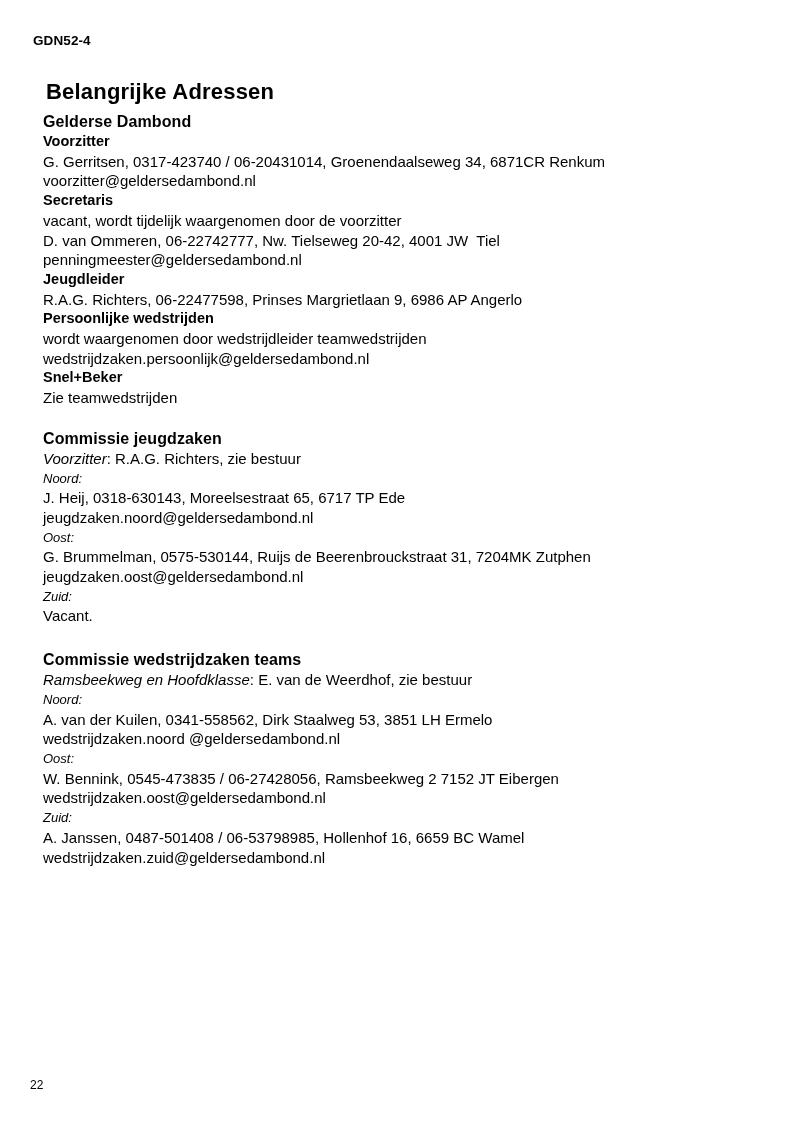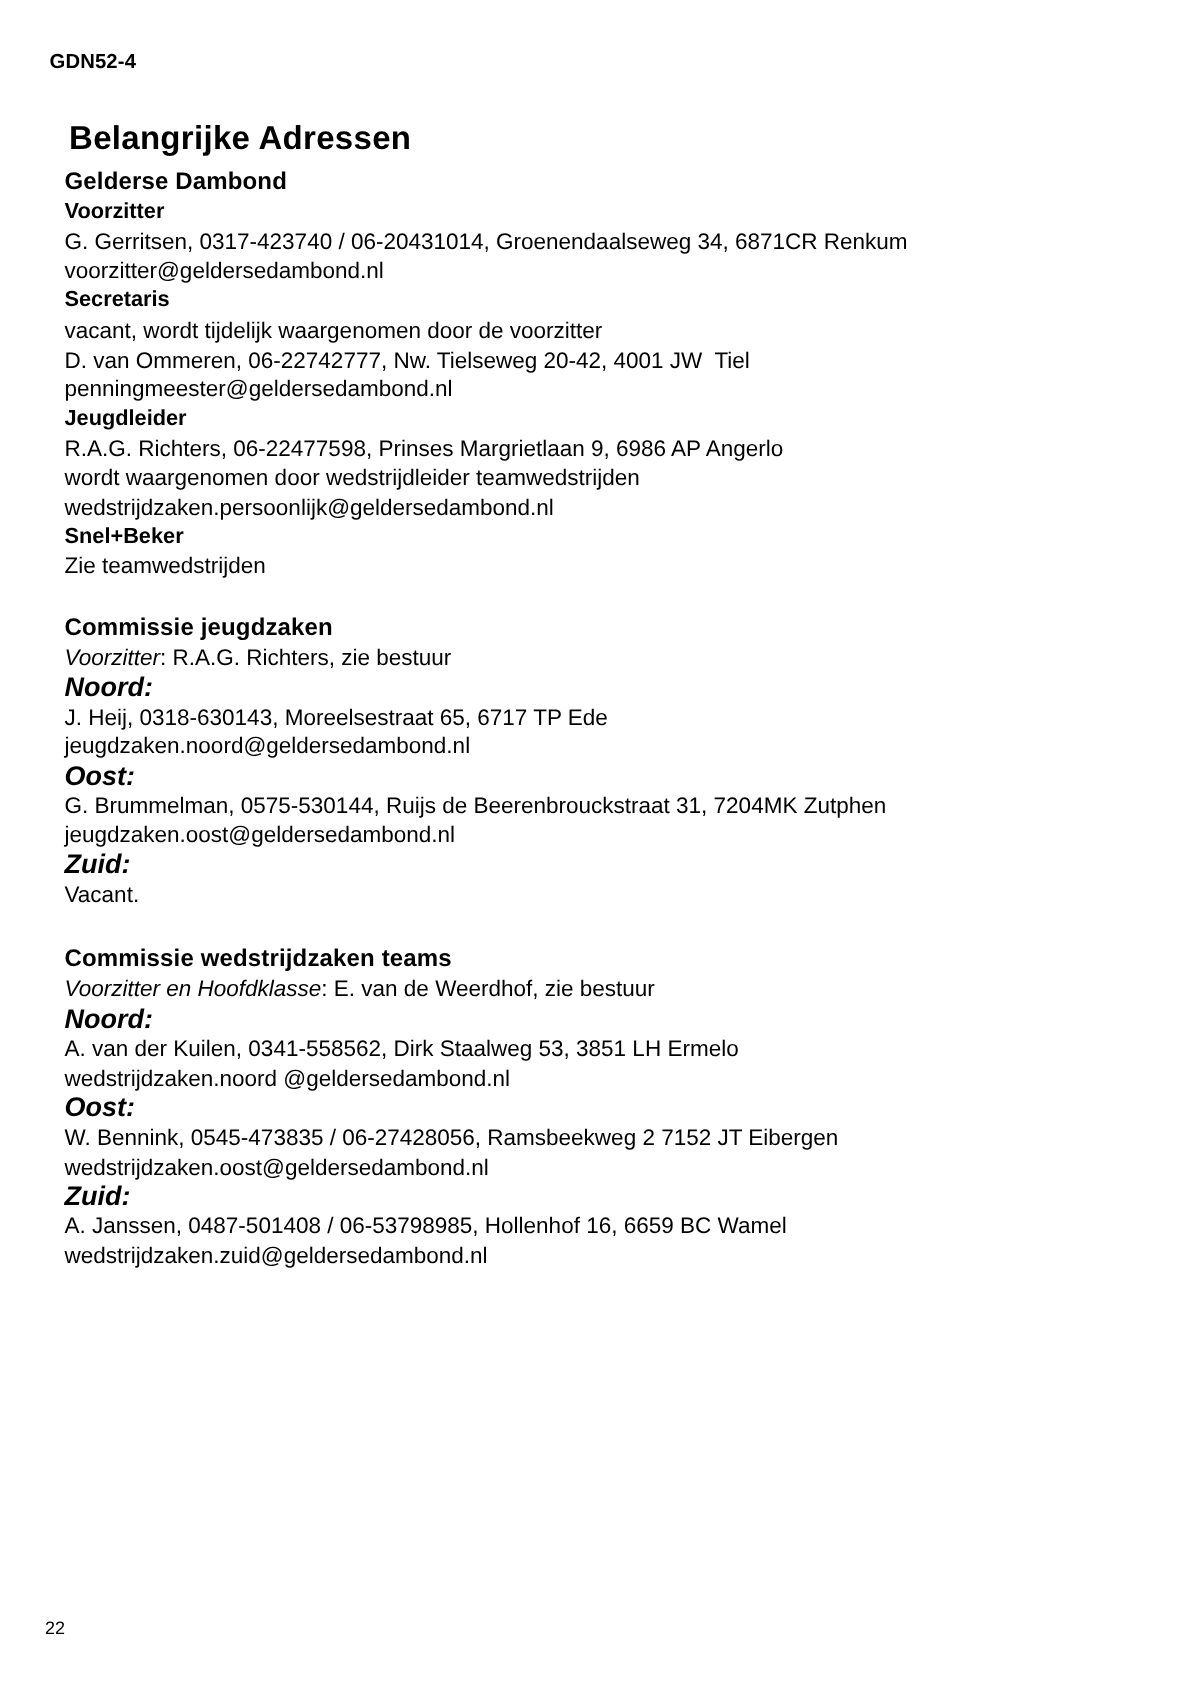--- a/index.html
+++ b/index.html
@@ -58,24 +58,23 @@
     letter-spacing: 0.1px;
     margin-bottom: 0px;
   }
   .entry-label {
     font-size: 14.5px;
     font-weight: bold;
     line-height: 19.7px;
     letter-spacing: 0px;
   }
   .entry-label-italic {
-    font-size: 18px;
+    font-size: 13px;
     font-style: italic;
     line-height: 19.7px;
-    font-weight: bold;
   }
   .entry-line {
     font-size: 15px;
     line-height: 19.7px;
     letter-spacing: 0px;
     white-space: pre;
   }
   .inline-label {
     font-style: italic;
   }
@@ -116,20 +115,21 @@
         <div class="entry-line">penningmeester@geldersedambond.nl</div>
       </div>
 
       <div>
         <div class="entry-label">Jeugdleider</div>
         <div class="entry-line">R.A.G. Richters, 06-22477598, Prinses Margrietlaan 9, 6986 AP Angerlo</div>
       </div>
 
 
       <div>
+        <div class="entry-label">Persoonlijke wedstrijden</div>
         <div class="entry-line">wordt waargenomen door wedstrijdleider teamwedstrijden</div>
         <div class="entry-line">wedstrijdzaken.persoonlijk@geldersedambond.nl</div>
       </div>
 
       <div>
         <div class="entry-label">Snel+Beker</div>
         <div class="entry-line">Zie teamwedstrijden</div>
       </div>
     </div>
 
@@ -152,21 +152,21 @@
 
       <div>
         <div class="entry-label-italic">Zuid:</div>
         <div class="entry-line">Vacant.</div>
       </div>
     </div>
 
     <div class="section">
       <div class="section-heading">Commissie wedstrijdzaken teams</div>
 
-      <div class="entry-line"><span class="inline-label">Voorzitter en Hoofdklasse</span><span>: </span><span>E. van de Weerdhof, zie bestuur</span></div>
+      <div class="entry-line"><span class="inline-label">Ramsbeekweg en Hoofdklasse</span><span>: </span><span>E. van de Weerdhof, zie bestuur</span></div>
 
       <div>
         <div class="entry-label-italic">Noord:</div>
         <div class="entry-line">A. van der Kuilen, 0341-558562, Dirk Staalweg 53, 3851 LH Ermelo</div>
         <div class="entry-line">wedstrijdzaken.noord @geldersedambond.nl</div>
       </div>
 
       <div>
         <div class="entry-label-italic">Oost:</div>
         <div class="entry-line">W. Bennink, 0545-473835 / 06-27428056, Ramsbeekweg 2 7152 JT Eibergen</div>

